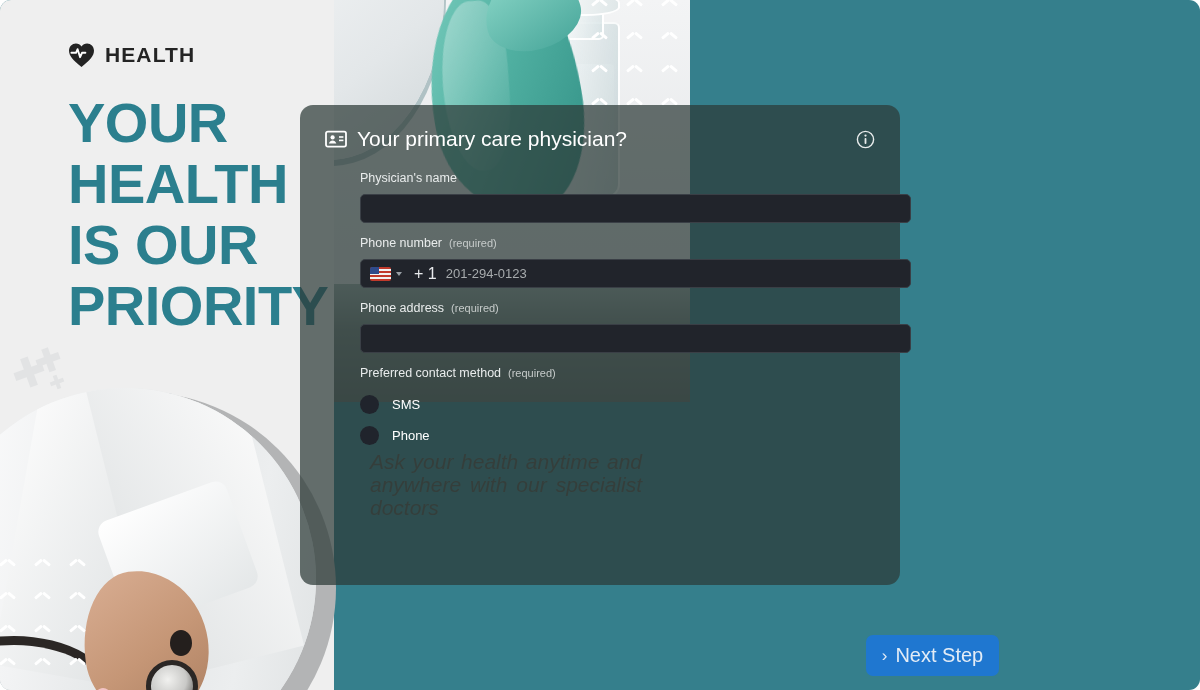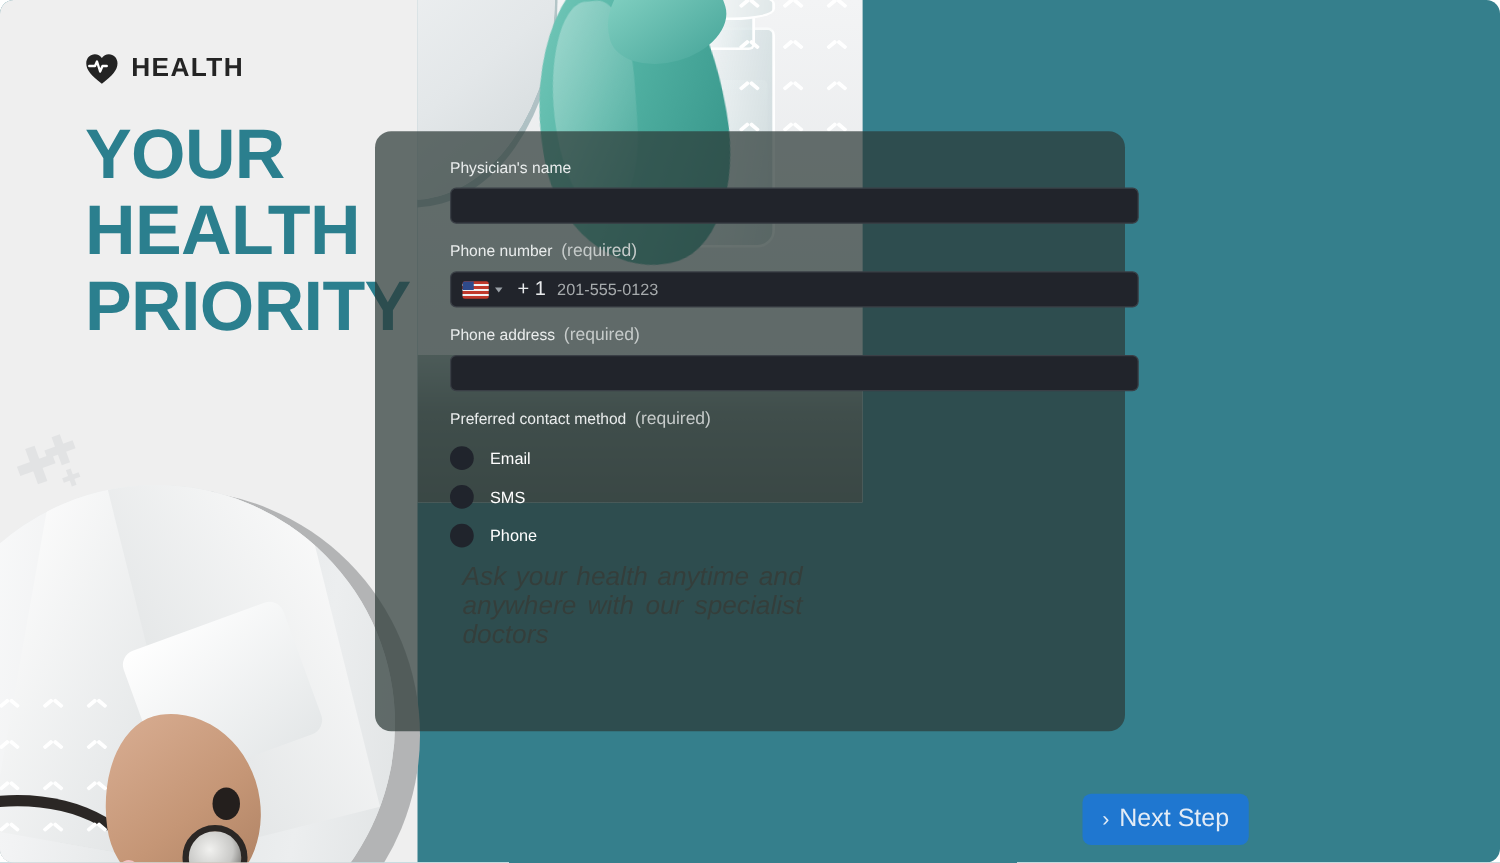--- a/index.html
+++ b/index.html
@@ -274,21 +274,21 @@
     font-size: 21px; color: #ffffff; font-weight: normal;
   }
   .badge-icon { width: 22px; height: 18px; display: block; flex: none; }
   .info-icon { width: 19px; height: 19px; display: block; cursor: pointer; }
 
   .field { margin-bottom: 13px; margin-left: 35px; }
   .field-label {
     font-size: 12.5px; color: #e9ecec; margin-bottom: 9px;
     display: flex; align-items: baseline; gap: 7px;
   }
-  .req { font-size: 14px; color: #c6cbca; }
+  .req { font-size: 11px; color: #c6cbca; }
   .input {
     width: 551px; height: 29px;
     background: #21242b;
     border: 1px solid #3a3f46;
     border-radius: 5px;
     display: flex; align-items: center;
   }
   .input.tel { padding-left: 9px; gap: 0; }
   .flag {
     width: 21px; height: 14px;
@@ -430,66 +430,80 @@
     <svg class="logo-mark" viewBox="0 0 27 26">
       <path d="M13.5 25 C5 18.5 1 14 1 8.6 C1 4.4 4.2 1.4 7.9 1.4 C10.2 1.4 12.3 2.6 13.5 4.4 C14.7 2.6 16.8 1.4 19.1 1.4 C22.8 1.4 26 4.4 26 8.6 C26 14 22 18.5 13.5 25 Z" fill="#232323"></path>
       <path d="M3.4 10.8 H8 L9.6 7.2 L12.1 15.2 L14 10.8 H17.4" fill="none" stroke="#ffffff" stroke-width="1.9" stroke-linecap="round" stroke-linejoin="round"></path>
     </svg>
     <span class="logo-text">HEALTH</span>
   </div>
 
   <div class="headline">
     <div>YOUR</div>
     <div>HEALTH</div>
+    <div>IS OUR</div>
     <div>PRIORITY</div>
   </div>
 
   <div class="bg-copy">Ask your health anytime and anywhere with our specialist doctors</div>
 
   <div class="modal">
 
+    <div class="modal-head">
+      <div class="modal-title">
+        <svg class="badge-icon" viewBox="0 0 22 18">
+          <rect x="1" y="1.6" width="20" height="15" rx="1.8" fill="none" stroke="#ffffff" stroke-width="1.8"></rect>
+          <circle cx="7.6" cy="7.4" r="2.1" fill="#ffffff"></circle>
+          <path d="M3.9 13.6 C4.5 11.3 6 10.5 7.6 10.5 C9.2 10.5 10.7 11.3 11.3 13.6 Z" fill="#ffffff"></path>
+          <rect x="14" y="6.2" width="4.4" height="1.6" fill="#ffffff"></rect>
+          <rect x="14" y="9.6" width="4.4" height="1.6" fill="#ffffff"></rect>
+        </svg>
+        <span>Your primary care physician?</span>
+      </div>
+      <svg class="info-icon" viewBox="0 0 19 19">
+        <circle cx="9.5" cy="9.5" r="8.1" fill="none" stroke="#e8ecec" stroke-width="1.4"></circle>
+        <circle cx="9.5" cy="5.6" r="1.15" fill="#e8ecec"></circle>
+        <rect x="8.6" y="7.9" width="1.8" height="6.2" rx=".8" fill="#e8ecec"></rect>
+      </svg>
+    </div>
 
     <div class="field">
       <div class="field-label">
         <span>Physician's name</span>
       </div>
       <div class="input"></div>
     </div>
 
     <div class="field">
       <div class="field-label">
         <span>Phone number</span>
         <span class="req">(required)</span>
       </div>
       <div class="input tel">
         <span class="flag"></span>
         <span class="caret-down"></span>
         <span class="dial">+ 1</span>
-        <span class="tel-ph">201-555-0123</span>
+        <span class="tel-ph">201-294-0123</span>
       </div>
     </div>
 
     <div class="field">
       <div class="field-label">
         <span>Phone address</span>
         <span class="req">(required)</span>
       </div>
       <div class="input"></div>
     </div>
 
     <div class="field">
       <div class="field-label">
         <span>Preferred contact method</span>
         <span class="req">(required)</span>
       </div>
       <div class="radio-group">
-        <div class="radio-row">
-          <span class="radio-dot"></span>
-          <span class="radio-label">Email</span>
-        </div>
         <div class="radio-row">
           <span class="radio-dot"></span>
           <span class="radio-label">SMS</span>
         </div>
         <div class="radio-row">
           <span class="radio-dot"></span>
           <span class="radio-label">Phone</span>
         </div>
       </div>
     </div>

